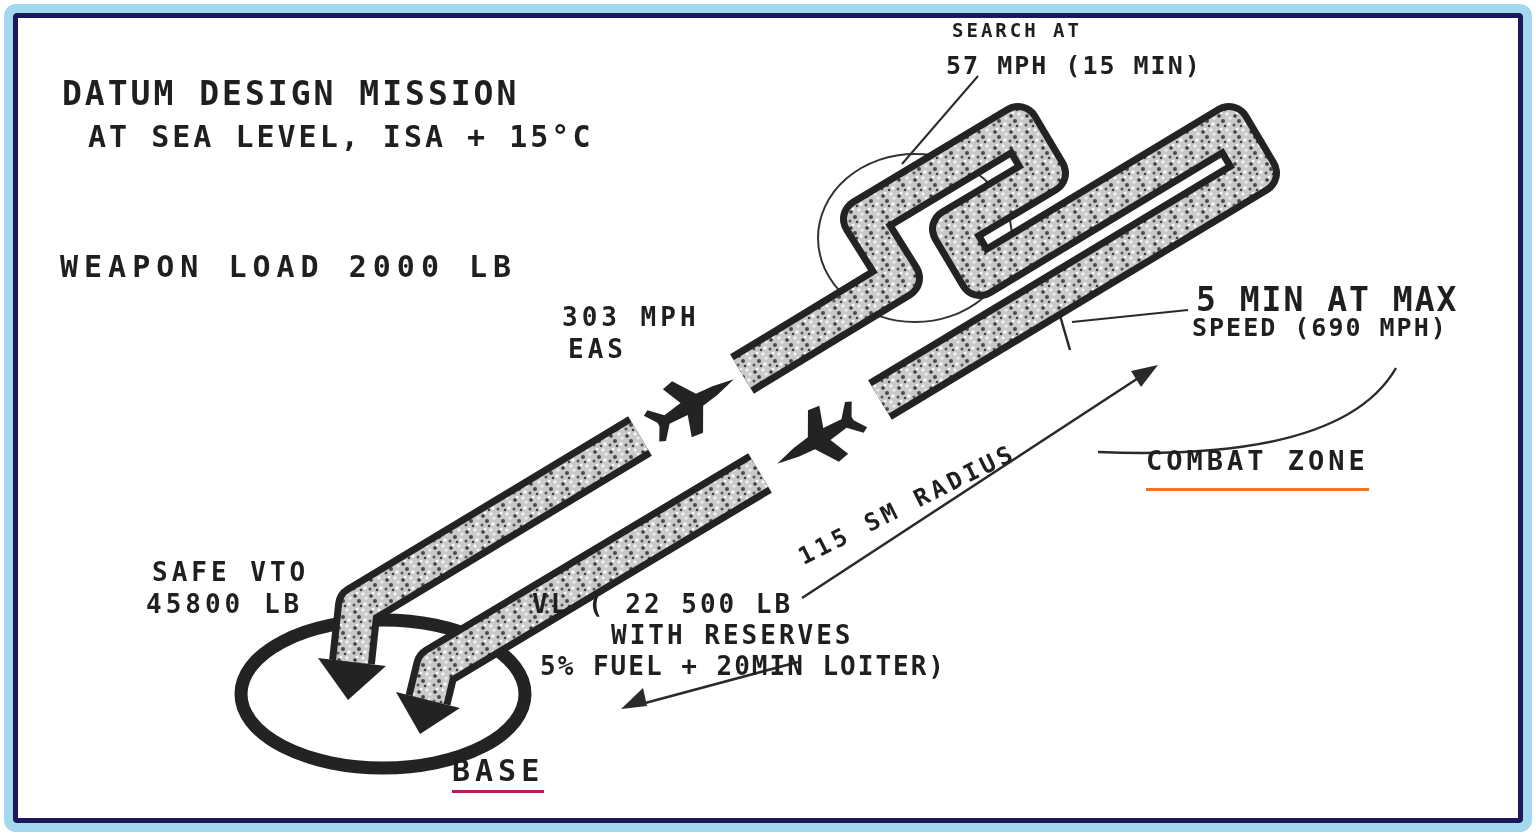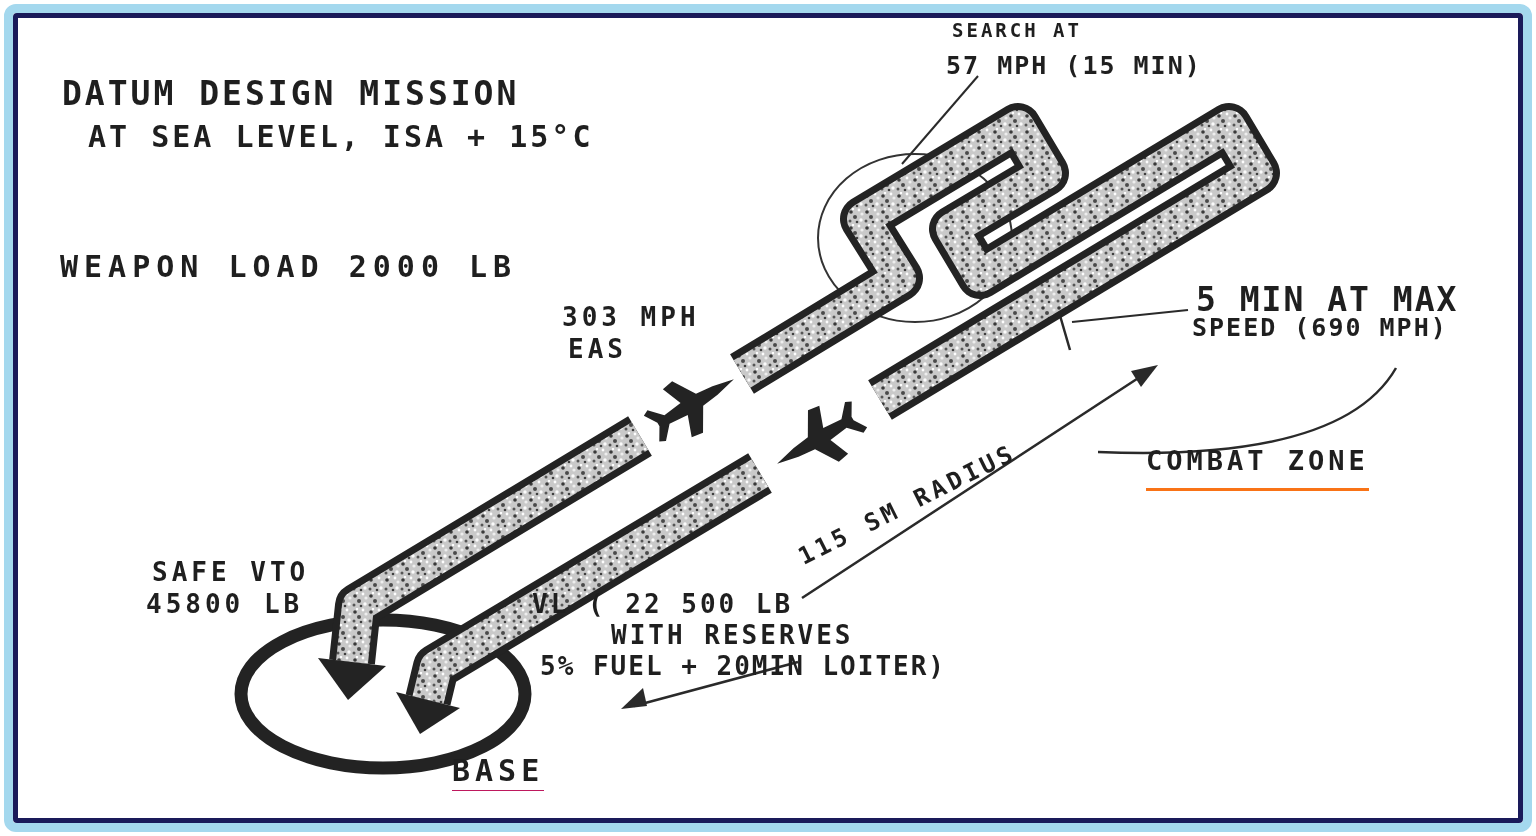--- a/index.html
+++ b/index.html
@@ -27,21 +27,21 @@
   .max1{left:1196px;top:282px;font-size:33px;letter-spacing:2px;}
   .max2{left:1192px;top:314px;font-size:25px;letter-spacing:2px;}
   .combat{left:1146px;top:446px;font-size:27px;letter-spacing:4px;
           border-bottom:3px solid #f97316;padding-bottom:12px;}
   .vto1{left:152px;top:558px;font-size:26px;letter-spacing:4px;}
   .vto2{left:146px;top:590px;font-size:26px;letter-spacing:4px;}
   .vl1{left:532px;top:590px;font-size:26px;letter-spacing:3px;text-align:center;}
   .vl2{left:564px;top:621px;font-size:26px;letter-spacing:3px;margin-left:47px;}
   .vl3{left:540px;top:652px;font-size:26px;letter-spacing:2px;}
   .base{left:452px;top:754px;font-size:30px;letter-spacing:5px;
-        border-bottom:1px solid #be185d;padding-bottom:3px;}
+        border-bottom:3px solid #be185d;padding-bottom:3px;}
   .radius{left:800px;top:545px;font-size:24px;letter-spacing:4px;
           transform:rotate(-26.5deg);transform-origin:0 50%;}
 </style>
 </head>
 <body>
 
 <div class="canvas">
 
   <svg class="diagram" width="1536" height="836" viewBox="0 0 1536 836">
     <defs>

